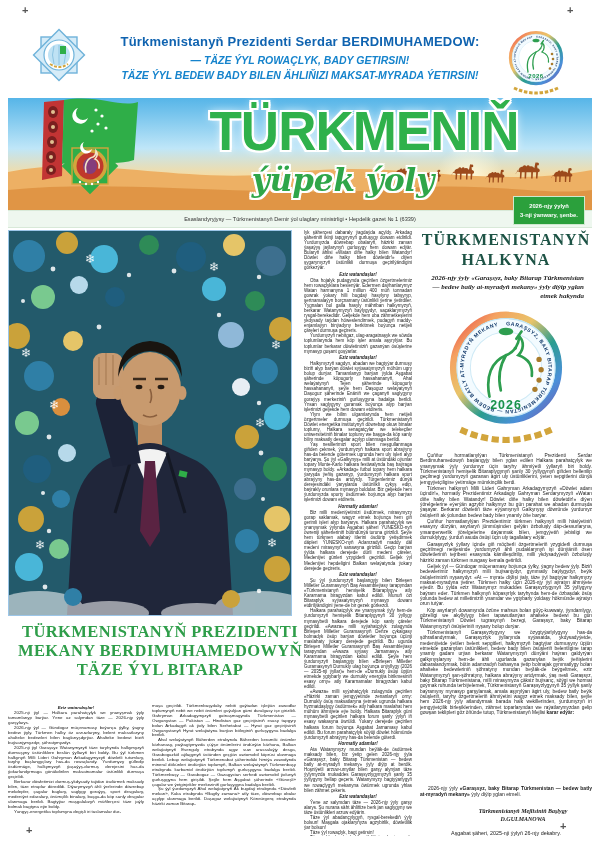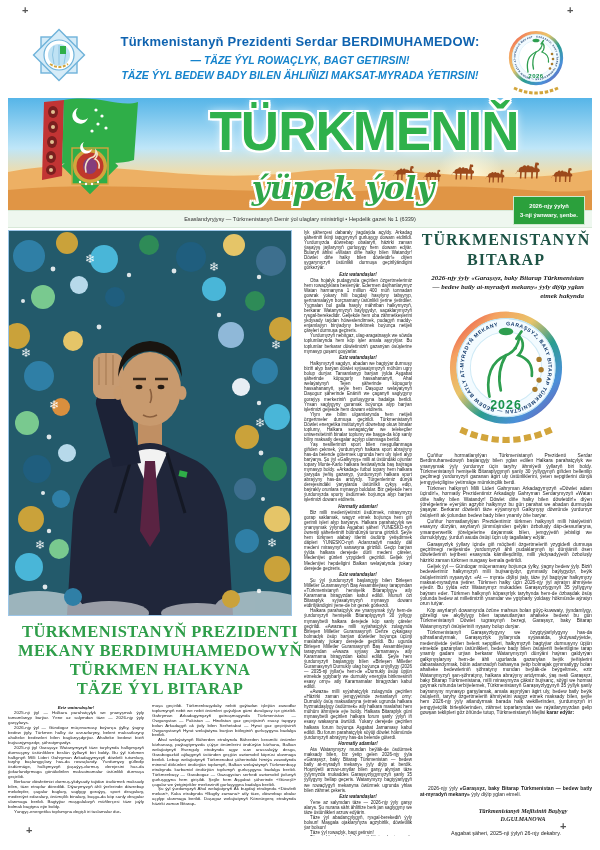--- a/index.html
+++ b/index.html
@@ -16,21 +16,21 @@
   .hdr-l3{font-size:10.5px;font-weight:bold;font-style:italic;color:#1583cc;margin-top:3px;}
 
   
   #masthead{left:8px;top:98px;width:584px;height:112px;overflow:hidden;}
   #mast-title{left:128px;top:2px;width:456px;text-align:center;
       font-family:"Liberation Sans",sans-serif;font-weight:bold;font-size:53px;
       color:#2fb14b;letter-spacing:-1px;transform:scaleY(1.04);
       text-shadow:-2px 0 0 #fff,2px 0 0 #fff,0 -2px 0 #fff,0 2px 0 #fff,
                   -2px -2px 0 #fff,2px 2px 0 #fff,-2px 2px 0 #fff,2px -2px 0 #fff,
                   0 0 9px rgba(255,255,255,.95);}
-  #mast-sub{left:185px;top:72px;width:300px;text-align:center;
+  #mast-sub{left:185px;top:64px;width:300px;text-align:center;
       font-family:"DejaVu Serif","Liberation Serif",serif;font-style:italic;font-weight:bold;
       font-size:31px;color:#2fa649;
       text-shadow:-2px 0 0 #fff,2px 0 0 #fff,0 -2px 0 #fff,0 2px 0 #fff,
                   -2px -2px 0 #fff,2px 2px 0 #fff,-2px 2px 0 #fff,2px -2px 0 #fff;}
   
   #founder-strip{left:8px;top:210px;width:584px;height:16px;background:#eef7ef;
       border-top:1px solid #d8e9d8;border-bottom:1px solid #d8e9d8;
       display:flex;align-items:center;justify-content:center;
       font-size:5.6px;color:#333;}
   
@@ -125,21 +125,21 @@
     <rect x="11" y="11" width="36" height="36" fill="#d6ecf8" stroke="#6fb3da" stroke-width="1.4"></rect>
     <rect x="11" y="11" width="36" height="36" fill="#d6ecf8" stroke="#6fb3da" stroke-width="1.4" transform="rotate(45 29 29)"></rect>
     <circle cx="29" cy="29" r="15" fill="#ffffff" stroke="#6fb3da" stroke-width="1.2"></circle>
     <circle cx="29" cy="29" r="11" fill="#bfe2f4"></circle>
     <path d="M24 20 q-3 9 0 18 M29 19 v20 M34 20 q3 9 0 18" fill="none" stroke="#8cc4e2" stroke-width="1"></path>
     <rect x="30" y="20" width="6" height="8" fill="#2fae48"></rect>
     <path d="M20 38 q9 6 18 0" fill="none" stroke="#d2a53c" stroke-width="2" stroke-dasharray="3 1.5"></path>
   </svg>
   <div class="abs" id="hdr-text">
     <div class="hdr-l1">Türkmenistanyň Prezidenti Serdar BERDIMUHAMEDOW:</div>
-    <div class="hdr-l2">— TÄZE ÝYL ROWAÇLYK, BAGT GETIRSIN!</div>
+    <div class="hdr-l2">— TÄZE ÝYL ROWAÇLYK, BADY GETIRSIN!</div>
     <div class="hdr-l3">TÄZE ÝYL BEDEW BADY BILEN ÄHLIŇIZI MAKSAT-MYRADA ÝETIRSIN!</div>
   </div>
   <svg class="abs" style="left:506px;top:14px;" width="60" height="70" viewBox="0 0 120 140">
     <use href="#logo2026"></use>
   </svg>
 </div>
 
 <div class="abs" id="masthead">
   <svg class="abs" style="left:0;top:0;" width="584" height="112" viewBox="0 0 584 112" preserveAspectRatio="none">
     <defs>
@@ -340,21 +340,20 @@
     <p class="gp">Ýene az salymdan täze — 2026-njy ýyly garşy alarys. Şu nurana säht ähliňize berk jan saglygyny we täze üstünlikleri arzuw edýärin.</p>
     <p class="gp">Täze ýyl abadançylygyň, rysgal-berekediň ýyly bolsun! Maşgala ojaklaryňyza agzybirlik, döwletlilik ýar bolsun!</p>
     <p class="gp">Täze ýyl rowaçlyk, bagt getirsin!</p>
     <p class="gp">Täze ýyl bedew bady bilen ähliňizi maksat-myrada ýetirsin!</p>
 
   </div>
 
   <div class="abs" id="greet-headline">
     <div>TÜRKMENISTANYŇ PREZIDENTI</div>
     <div>MEKANY BERDIMUHAMEDOWYŇ</div>
-    <div>TÜRKMEN HALKYNA</div>
     <div>TÄZE ÝYL BITARAP</div>
   </div>
 
   <div class="gcol" id="gcol1">
     <p class="gsub">Eziz watandaşlar!</p>
     <p class="gp">2025-nji ýyl — Halkara parahatçylyk we ynanyşmak ýyly tamamlanyp barýar. Ýene az salymdan täze — 2026-njy ýyly garşylarys.</p>
     <p class="gp">2026-njy ýyl — Gündogar müçenamasy boýunça ýylky, ýagny bedew ýyly. Türkmen halky öz arzuwlaryny, belent maksatlaryny ahalteke bedewleri bilen baglanyşdyrýar. Ahalteke bedewi biziň buýsanjymyzdyr, şöhratymyzdyr.</p>
     <p class="gp">2025-nji ýyl Garaşsyz Watanymyzyň täze taryhynda halkymyzyň durmuşyny üstünliklere beslän ýyllaryň biri boldy. Bu ýyl türkmen halkynyň Milli Lideri Gahryman Arkadagymyzyň döwletli tutumlary, taryhy başlangyçlary has-da rowaçlandy. Ýurdumyzy gülledip ösdürmäge, halkymyzyň ýaşaýyş-durmuş derejesini has-da ýokarlandyrmaga gönükdirilen maksatnamalar üstünlikli durmuşa geçirildi.</p>
     <p class="gp">Berkarar döwletimizi durmuş-ykdysady taýdan ösdürmek maksady bilen, täze etraplar döredildi. Diýarymyzyň ähli ýerlerinde döwrebap mekdepler, çagalar baglary, saglygy goraýyş, sport desgalary, medeniýet edaralary, önümçilik binalary, başga-da köp sanly desgalar ulanmaga berildi. Bagtyýar maşgalalaryň müňlerçesi täze jaýly bolmak bagtyna eýe boldy.</p>
     <p class="gp">Ýangyç-energetika toplumyna degişli iri taslamalar dur-</p>
@@ -363,21 +362,21 @@
   <div class="gcol" id="gcol2">
     <p class="gp noind">muşa geçirildi. Türkmenbaşydaky nebiti gaýtadan işleýän zawodlar toplumynyň nebit we nebit önümleri guýulýan gämi duralgasy işe girizildi. Gahryman Arkadagymyzyň gatnaşmagynda Türkmenistan — Owganystan — Pakistan — Hindistan gaz geçirijisiniň esasy tapgyry bolan Arkadagyň ak ýoly bilen Serhetabat — Hyrat gaz geçirijisiniň Owganystanyň Hyrat welaýatyna barýan böleginiň gurluşygyna badalga berildi.</p>
     <p class="gp">Ahal welaýatynyň Bäherden etrabynda Bäherden keramiki önümler kärhanasy, paýtagtymyzda çüýşe önümlerini öndürýän kärhana, Balkan welaýatynyň Esenguly etrabynda agyz suw arassalaýjy desga, Garabogazköl aýlagynyň üstünden geçýän awtomobil köprüsi ulanmaga berildi. Lebap welaýatynyň Türkmenabat şäherindäki himiýa zawodynda mineral dökünleri öndürýän toplumyň, Balkan welaýatynyň Türkmenbaşy etrabynda karbamid öndürýän toplumyň gurluşygyna badalga berildi. Türkmenbaşy — Garabogaz — Gazagystan serhedi awtomobil ýolunyň gurluşygyna hem girişildi. Şeýle hem Aşgabat şäherinde «Güneşli» çagalar we ýetginjekler merkeziniň gurluşygyna badalga berildi.</p>
     <p class="gp">Şu ýyl ýurdumyzyň Ahal welaýatynyň Ak bugdaý etrabynda «Döwletli mekan», Kaka etrabynda «Bagtly zamana» atly täze, döwrebap obalar açylyp ulanmaga berildi. Daşoguz welaýatynyň Köneürgenç etrabynda häzirki zaman Bitarap-</p>
   </div>
 </div>
 
 <div class="abs" id="decree">
   <div id="decree-headline">
     <div>TÜRKMENISTANYŇ</div>
-    <div>BITARAP</div>
+    <div>HALKYNA</div>
   </div>
   <div id="decree-subtitle">2026-njy ýyly «Garaşsyz, baky Bitarap Türkmenistan — bedew batly at-myradyň mekany» ýyly diýip yglan etmek hakynda</div>
   <svg id="decree-logo" viewBox="0 0 120 140">
     <use href="#logo2026"></use>
   </svg>
   <div id="decree-body">
     <p class="dp">Çuňňur hormatlanylýan Türkmenistanyň Prezidenti Serdar Berdimuhamedowyň başlangyjy bilen yglan edilen Halkara parahatçylyk we ynanyşmak ýyly ýurdumyz üçin taryhy ähmiýetli ýyllaryň biri boldy. Türkmenistanyň hemişelik Bitaraplygynyň şanly 30 ýyllygynyň giňden bellenilip geçilmegi ýurdumyzyň gazanan ägirt uly üstünliklerini, ýeten sepgitlerini dünýä jemgyýetçiligine ýetirmäge mümkinçilik berdi.</p>
     <p class="dp">Türkmen halkynyň Milli Lideri Gahryman Arkadagymyzyň «Döwlet adam üçindir!», hormatly Prezidentimiz Arkadagly Gahryman Serdarymyzyň «Watan diňe halky bilen Watandyr! Döwlet diňe halky bilen döwletdir!» diýen ýörelgelerine eýerýän agzybir halkymyz bu gün parahat we abadan durmuşda ýaşaýar. Berkarar döwletiň täze eýýamynyň Galkynyşy döwründe ýurdumyz ösüşleriň ak ýolundan bedew bady bilen ynamly öňe barýar.</p>
     <p class="dp">Çuňňur hormatlanylýan Prezidentimiz türkmen halkynyň milli häsiýetiniň esasyny düzýän, asyrlaryň jümmüşinden gelýän özboluşly däp-dessurlaryna, ynsanperwerlik ýörelgelerine daýanmak bilen, jemgyýetiň jebisligi we durnuklylygy, ýurduň asuda ösüşi üçin uly tagallalary edýär.</p>
     <p class="dp">Garaşsyzlyk ýyllary içinde giň möçberli özgertmeleriň yzygiderli durmuşa geçirilmegi netijesinde ýurdumyzyň ähli pudaklarynyň işi dünýäniň ösen döwletleriniň tejribesi esasynda kämilleşdirilip, milli ykdysadyýetiň özboluşly häzirki zaman türkmen nusgasy kemala getirildi.</p>

